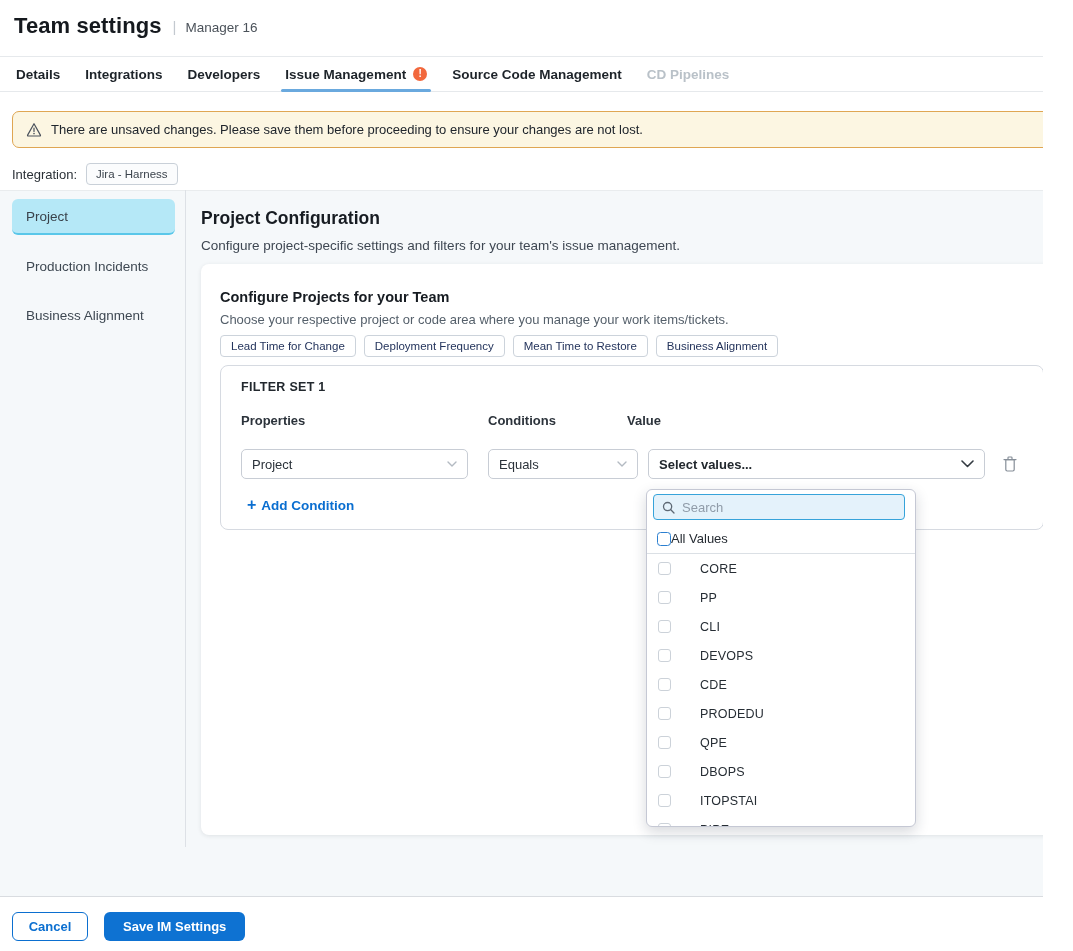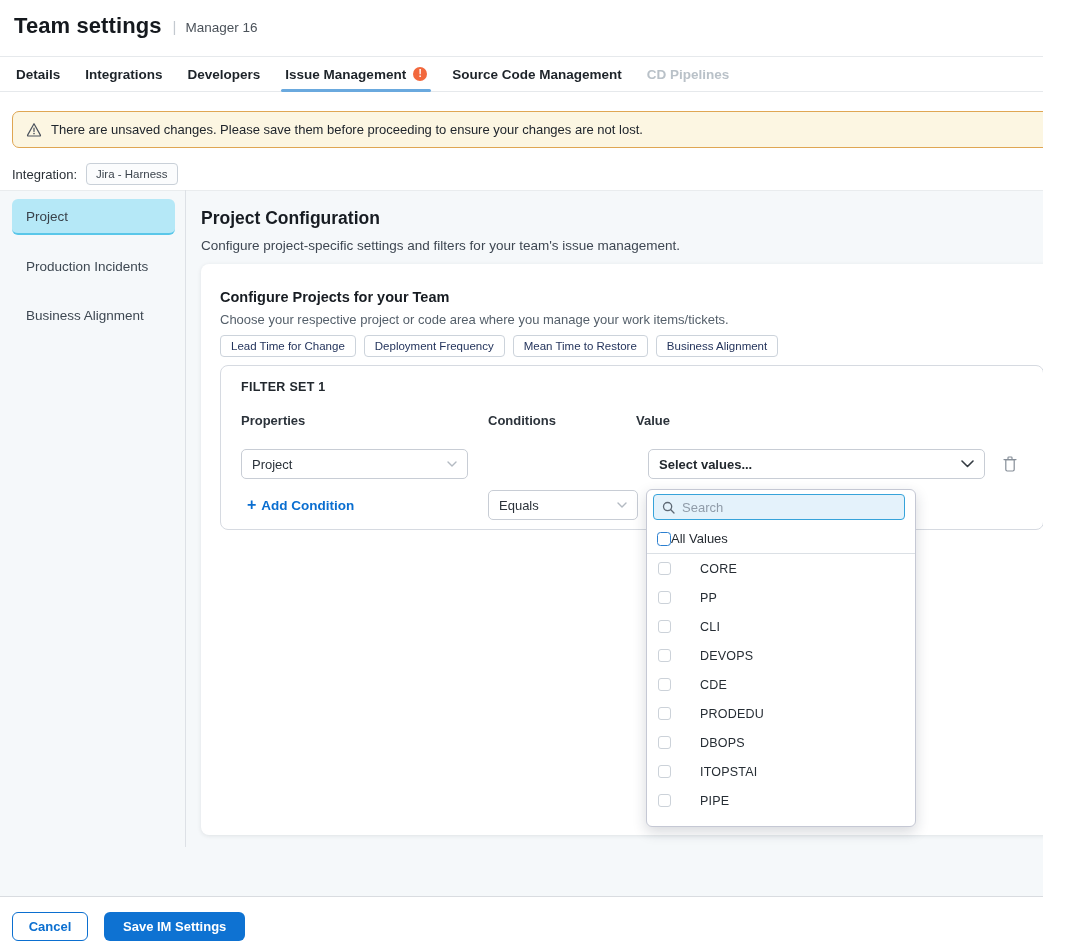--- a/index.html
+++ b/index.html
@@ -40,24 +40,24 @@
   .main-desc { position: absolute; left: 201px; top: 238px; font-size: 13.5px; color: #3e4752; }
   .card { position: absolute; left: 201px; top: 264px; width: 862px; height: 571px; background: #ffffff; border-radius: 8px; box-shadow: 0 1px 4px rgba(25,35,50,0.10); }
   .card-title { position: absolute; left: 19px; top: 25px; font-size: 14.5px; font-weight: 700; color: #171c22; }
   .card-desc { position: absolute; left: 19px; top: 48px; font-size: 13px; color: #545f6a; }
   .chips { position: absolute; left: 19px; top: 71px; display: flex; gap: 8px; }
   .chip { font-size: 11.5px; color: #24345c; padding: 4px 10px; border: 1px solid #ccd3db; border-radius: 4px; background: #ffffff; white-space: nowrap; }
   
   .filter-box { position: absolute; left: 19px; top: 101px; width: 824px; height: 165px; border: 1px solid #d6dae1; border-radius: 8px; background: #fff; }
   .filter-title { position: absolute; left: 20px; top: 14px; font-size: 12.5px; font-weight: 700; color: #22282e; letter-spacing: 0.3px; }
   .col-header { position: absolute; top: 47px; font-size: 13px; font-weight: 700; color: #2c333b; }
-  .ch-0 { left: 20px; } .ch-1 { left: 267px; } .ch-2 { left: 415px; }
+  .ch-0 { left: 20px; } .ch-1 { left: 267px; } .ch-2 { left: 406px; }
   .select { position: absolute; top: 83px; height: 30px; border: 1px solid #c8cdd5; border-radius: 5px; background: #fff; display: flex; align-items: center; justify-content: space-between; padding: 0 10px; font-size: 13px; color: #2b323a; cursor: pointer; }
   .sel-prop { left: 20px; width: 227px; }
-  .sel-cond { left: 267px; width: 150px; margin-top: 41px; }
+  .sel-cond { left: 267px; width: 150px; }
   .sel-value { left: 427px; width: 337px; font-weight: 700; color: #22282e; }
   .trash-button { position: absolute; left: 779px; top: 88px; width: 20px; height: 20px; display: flex; align-items: center; justify-content: center; cursor: pointer; }
   .add-condition { position: absolute; left: 26px; top: 131px; display: flex; align-items: center; gap: 5px; color: #0a6ed0; font-size: 13.5px; font-weight: 700; cursor: pointer; }
   .plus-glyph { font-size: 16px; font-weight: 700; line-height: 1; padding-bottom: 1px; }
   
   .dropdown { position: absolute; left: 445px; top: 225px; width: 270px; height: 338px; background: #fff; border: 1px solid #c5c8d4; border-radius: 6px; box-shadow: 0 5px 14px rgba(30,40,60,0.18); z-index: 5; overflow: hidden; }
   .search-box { margin: 4px 10px 0 6px; height: 26px; background: #e4f2fb; border: 1.5px solid #36a3da; border-radius: 4px; display: flex; align-items: center; gap: 7px; padding: 0 8px; cursor: text; }
   .search-placeholder { font-size: 13px; color: #909ca9; }
   .all-values-row { height: 30px; margin-top: 4px; display: flex; align-items: center; padding-left: 10px; border-bottom: 1px solid #dbe0e5; cursor: pointer; }
   .checkbox-blue { width: 14px; height: 14px; border: 1.6px solid #2b7fd0; border-radius: 3.5px; background: #fff; flex: none; cursor: pointer; }
@@ -228,20 +228,24 @@
       <div class="option-row">
           <span class="checkbox-gray"></span>
           <span class="option-label">CDE</span>
         </div>
       <div class="option-row">
           <span class="checkbox-gray"></span>
           <span class="option-label">PRODEDU</span>
         </div>
       <div class="option-row">
           <span class="checkbox-gray"></span>
+          <span class="option-label">QPE</span>
+        </div>
+      <div class="option-row">
+          <span class="checkbox-gray"></span>
           <span class="option-label">DBOPS</span>
         </div>
       <div class="option-row">
           <span class="checkbox-gray"></span>
           <span class="option-label">ITOPSTAI</span>
         </div>
       <div class="option-row">
           <span class="checkbox-gray"></span>
           <span class="option-label">PIPE</span>
         </div>

